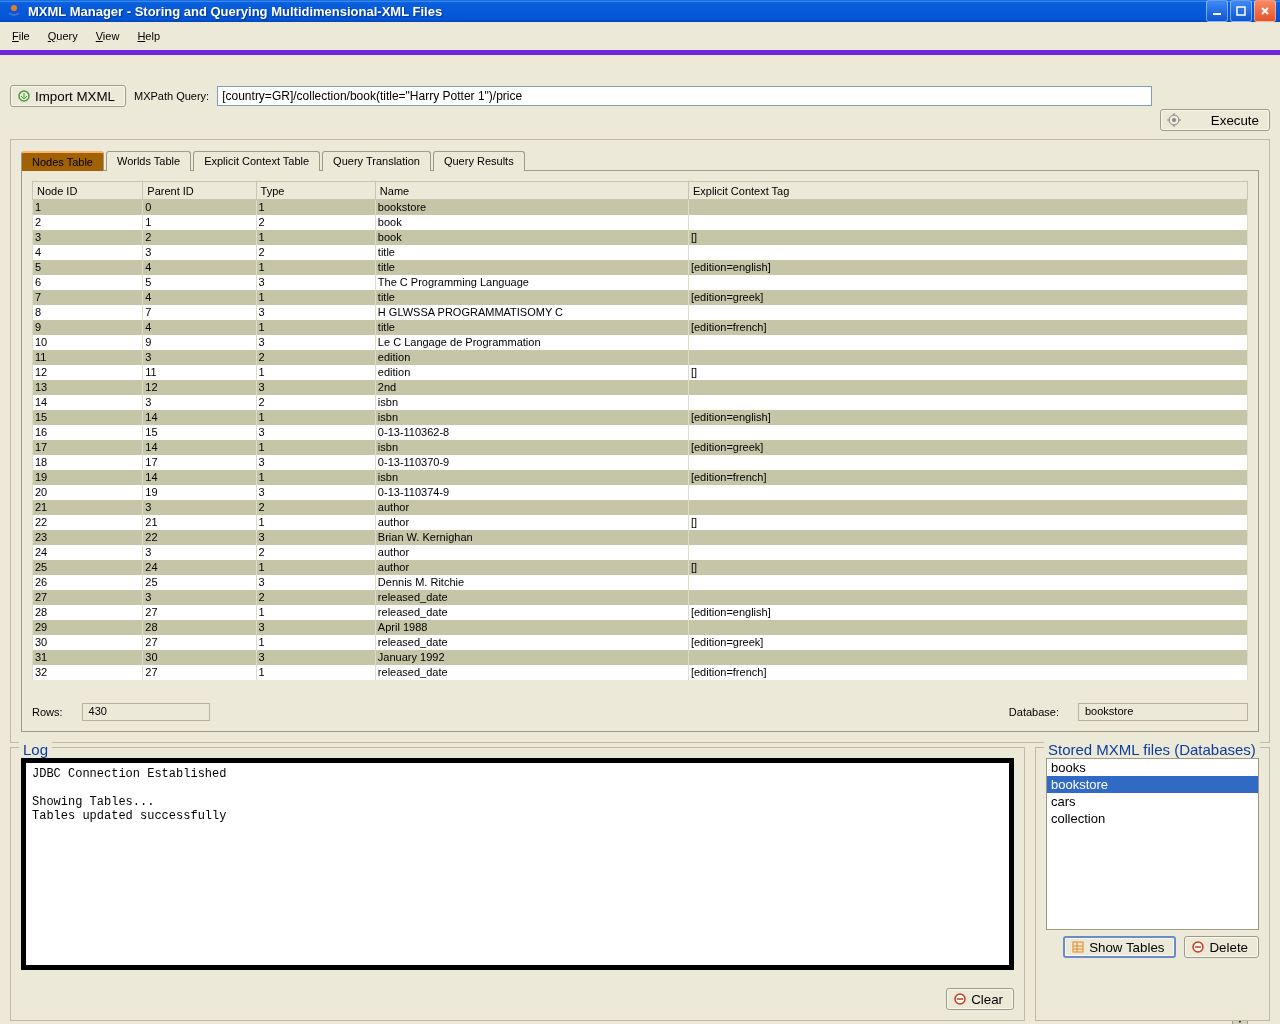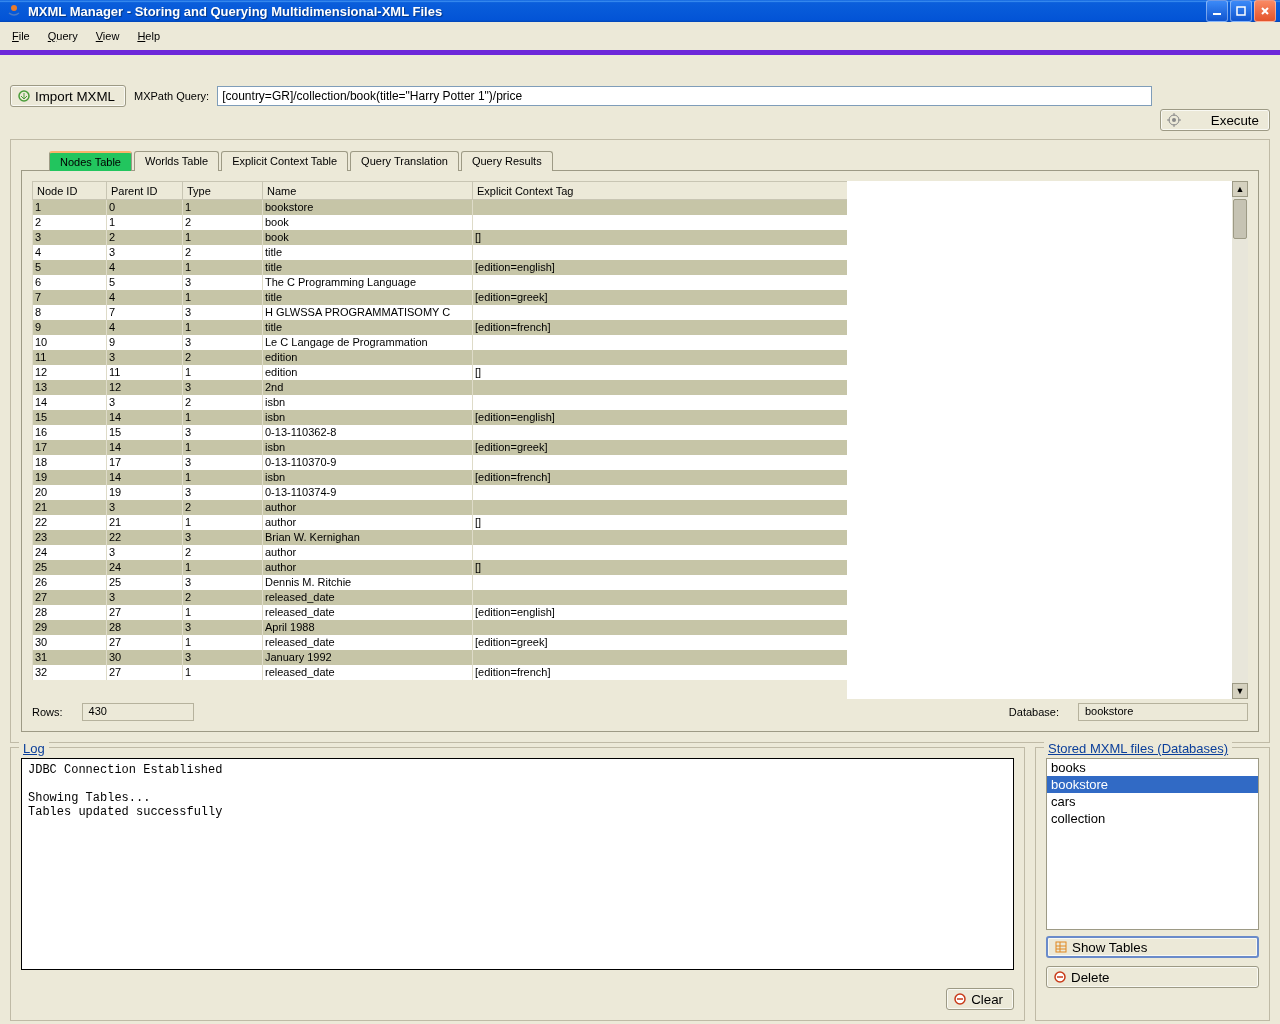--- a/index.html
+++ b/index.html
@@ -45,50 +45,50 @@
   border:1px solid #7f9db9; background:#fff; height:20px; padding:1px 4px; font:12px Arial;
 }
 .query-input { flex:1; font-weight:bold;}
 .execute-btn { width:110px; justify-content:space-between;margin-top:48px;}
 .main-panel { margin:8px 10px 4px 10px; border:1px solid #bfbaa6; position:relative; padding:10px; background:#ece9d8;}
 .tabs { display:flex; gap:0; margin-bottom:0; position:relative; top:1px;}
 .tab {
   border:1px solid #9d9a85; border-bottom:none; background:#ece9d8; padding:3px 10px;
   border-radius:3px 3px 0 0; margin-right:2px; cursor:default;
 }
-.tab.active { border-top:2px solid #f9b36b; background:#22c55e; position:relative; z-index:2;margin-left:28px;}
+.tab.active { border-top:2px solid #f9b36b; background:#a16207; position:relative; z-index:2;}
 .tab-content {
   border:1px solid #9d9a85; background:#ece9d8; padding:10px; 
 }
-.table-wrap { display:flex; height:518px;}
+.table-wrap { display:flex; height:518px;flex-direction:column;}
 .table-left { flex:0 0 815px; overflow:hidden;}
 .table-right { flex:1; background:#fff; border-left:none; position:relative;}
 .scrollbar-v { position:absolute; right:0; top:0; bottom:0; width:16px; background:#e8e6da; display:flex; flex-direction:column; align-items:center;}
 .sb-arrow { width:16px; height:16px; background:#d5d1bf; border:1px solid #9d9a85; font-size:9px; display:flex; align-items:center; justify-content:center;}
 .sb-thumb { width:14px; background:#c6c3b3; border:1px solid #9d9a85; border-radius:2px; margin:2px auto;}
 table.grid { border-collapse:collapse; width:100%; table-layout:fixed;}
 table.grid th { background:#ece9d8; border:1px solid #c8c5b3; font-weight:normal; padding:1px 4px; text-align:left; height:18px;}
 table.grid td { border-left:1px solid #dedbc8; border-right:1px solid #dedbc8; padding:0 2px; height:15px; overflow:hidden; white-space:nowrap;}
 table.grid tr.odd td { background:#fff;}
 table.grid tr.even td { background:#c6c5a7;}
 table.grid tbody tr:last-child td{ overflow:hidden; }
 .truncated-row td { height:10px; overflow:hidden; line-height:4px; }
 .status-row { display:flex; align-items:center; gap:19px; margin-top:4px;}
-.status-row .ro-box { border:1px solid #b6b29d; background:#ece9d8; padding:1px 6px; width:112px; display:inline-block; height:18px;}
+.status-row .ro-box { border:1px solid #b6b29d; background:#ece9d8; padding:1px 6px; width:128px; display:inline-block; height:18px;}
 .bottom-area { display:flex; gap:10px; padding:0 10px 4px 10px;}
 .panel-group { border:1px solid #bfbaa6; position:relative; padding:10px; background:#ece9d8;}
-.panel-legend { position:absolute; top:-7px; left:8px; background:#ece9d8; padding:0 4px; font-size:13px;text-decoration:underline;}
+.panel-legend { position:absolute; top:-7px; left:8px; background:#ece9d8; padding:0 4px; font-size:15px;}
 .panel-legend.blue { color:#0b3f9a;}
 .log-panel { flex:1;}
-.log-box { width:100%; height:212px; border:1px solid #000000; background:#fff; padding:4px 6px; font:12px "Courier New", monospace; white-space:pre; resize:none;}
+.log-box { width:100%; height:212px; border:5px solid #000000; background:#fff; padding:4px 6px; font:12px "Courier New", monospace; white-space:pre; resize:none;}
 .db-panel { width:235px;}
 .db-list { border:1px solid #9d9a85; background:#fff; height:172px; overflow:hidden;}
 .db-item { padding:1px 4px; font-size:13px;}
 .db-item.selected { background:#316ac5; color:#fff;}
-.bottom-btns { display:flex; gap:8px; justify-content:flex-end; margin-top:6px;flex-direction:column;}
+.bottom-btns { display:flex; gap:8px; justify-content:flex-end; margin-top:6px;}
 .statusbar { height:20px; background:#ece9d8; border-top:1px solid #d6d2bf; display:flex; justify-content:flex-start; align-items:center; padding-right:4px;}
 .status-box { border:1px solid #9d9a85; background:#fff; padding:1px 4px; font-size:11px;}
 .red { color:#c83a18;}
 .orange { color:#e08820;}
 .clear-btn-row { display:flex; justify-content:flex-end; margin-top:16px;}
 </style>
 </head>
 <body>
 
 <div class="titlebar">

